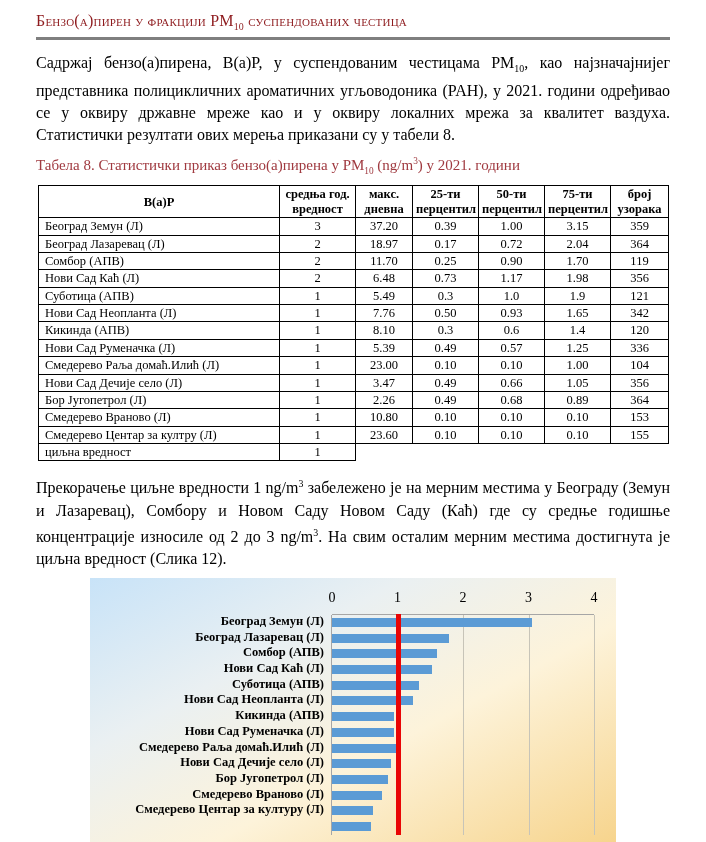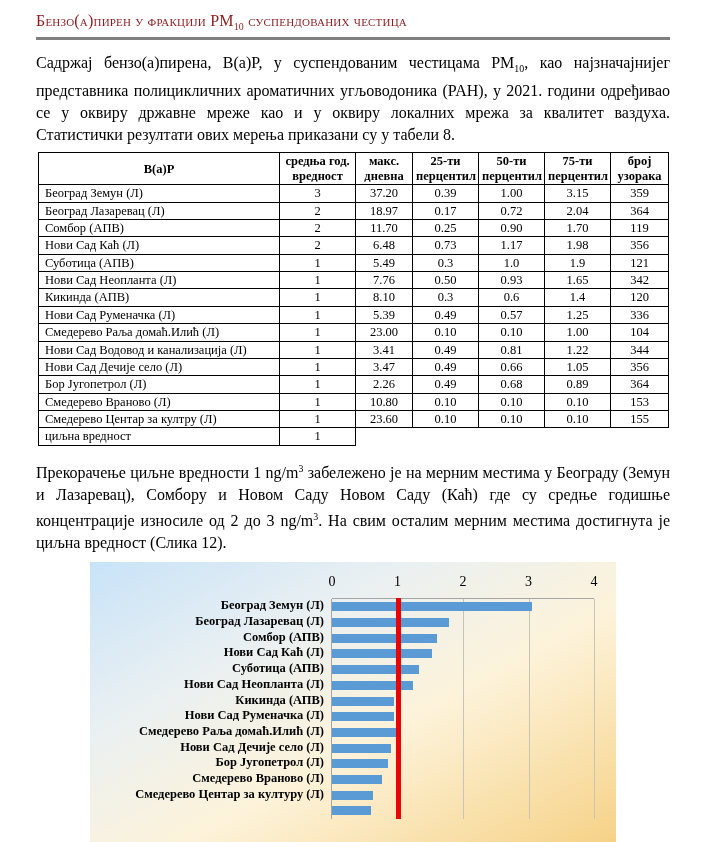--- a/index.html
+++ b/index.html
@@ -56,20 +56,21 @@
 </head>
 <body>
 
 <div class="content">
 
   <h1 class="page-title"><span>Бензо(а)пирен у фракцији РМ</span><sub>10</sub><span> суспендованих честица</span></h1>
   <hr class="title-rule">
 
   <p class="para"><span>Садржај бензо(а)пирена, B(a)P, у суспендованим честицама РМ</span><sub class="s10">10</sub><span>, као најзначајнијег представника полицикличних ароматичних угљоводоника (PAH), у 2021. години одређивао се у оквиру државне мреже као и у оквиру локалних мрежа за квалитет ваздуха. Статистички резултати ових мерења приказани су у табели 8.</span></p>
 
+  <p class="caption"><span>Табела 8. Статистички приказ бензо(а)пирена у РМ</span><sub class="s10">10</sub><span> (ng/m</span><sup class="s3">3</sup><span>) у 2021. години</span></p>
 
   <table class="stats">
     <colgroup>
       <col style="width:241px">
         <col style="width:76px">
         <col style="width:57px">
       <col style="width:66px">
         <col style="width:66px">
         <col style="width:66px">
         <col style="width:58px">
@@ -159,29 +160,20 @@
           <td class="num">336</td>
         </tr>
         <tr>
           <td class="name">Смедерево Раља домаћ.Илић (Л)</td>
           <td class="num">1</td>
           <td class="num">23.00</td>
           <td class="num">0.10</td>
           <td class="num">0.10</td>
           <td class="num">1.00</td>
           <td class="num">104</td>
-        </tr>
-        <tr>
-          <td class="name">Нови Сад Водовод и канализација (Л)</td>
-          <td class="num">1</td>
-          <td class="num">3.41</td>
-          <td class="num">0.49</td>
-          <td class="num">0.81</td>
-          <td class="num">1.22</td>
-          <td class="num">344</td>
         </tr>
         <tr>
           <td class="name">Нови Сад Дечије село (Л)</td>
           <td class="num">1</td>
           <td class="num">3.47</td>
           <td class="num">0.49</td>
           <td class="num">0.66</td>
           <td class="num">1.05</td>
           <td class="num">356</td>
         </tr>

